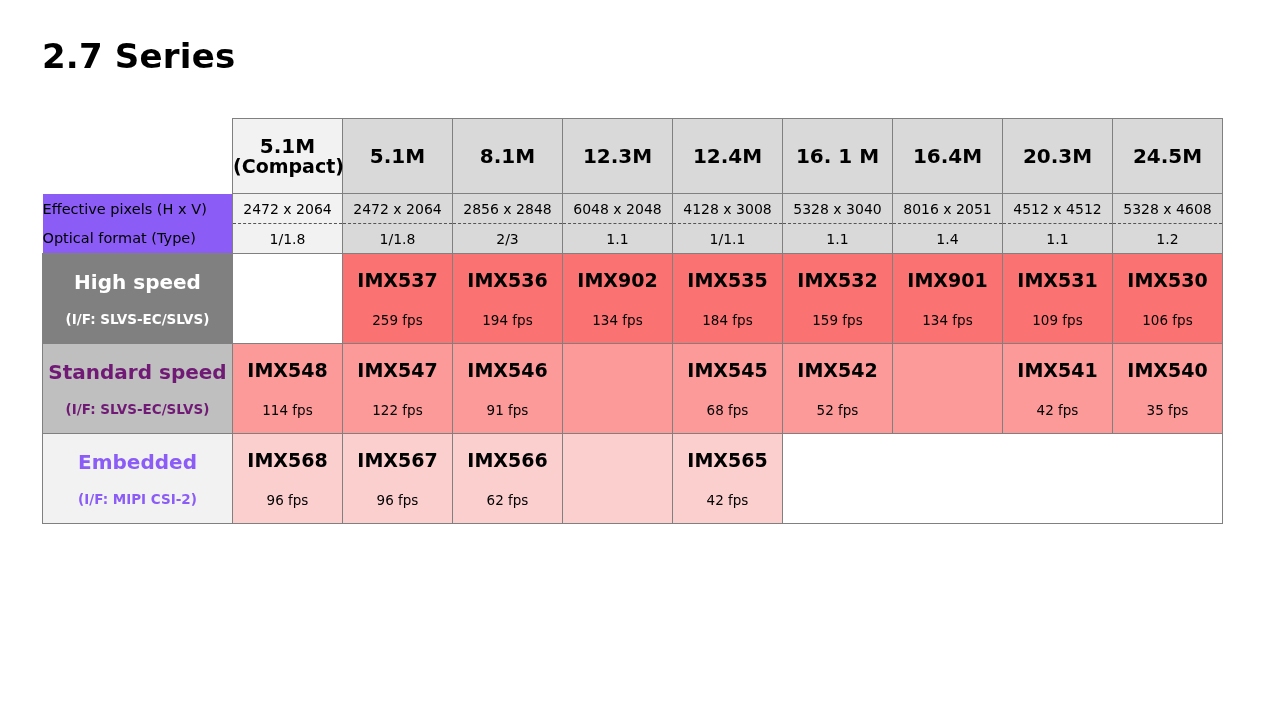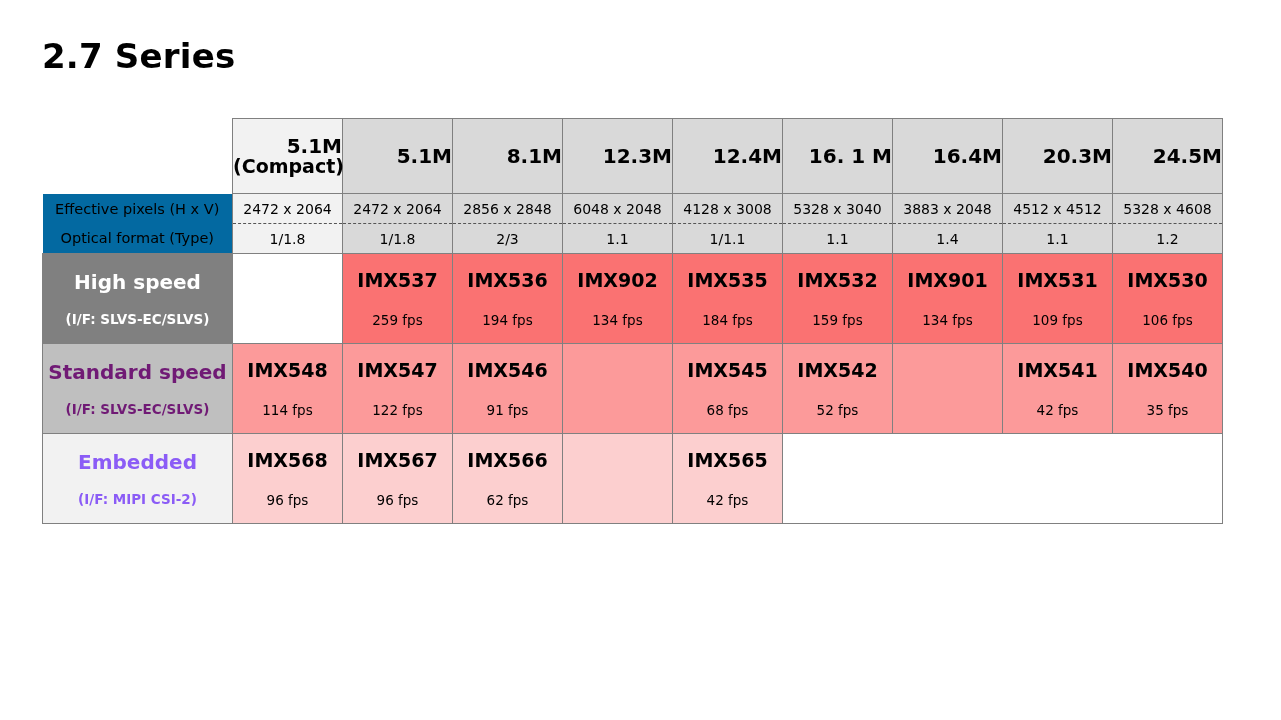--- a/index.html
+++ b/index.html
@@ -49,39 +49,39 @@
   col.c-label { width: 190px; }
   col.c-data  { width: 110px; }
 
   
   .hdr-blank { background: #ffffff; border: none; }
   .hdr-cell {
     background: #d9d9d9;
     border-left: 1px solid #808080;
     border-right: 1px solid #808080;
     border-top: 1px solid #808080;
-    text-align: right;
+    text-align: center;
     font-weight: bold;
     font-size: 20px;
     height: 75px;
     line-height: 1.05;
     padding: 0 2px;
   }
   .hdr-cell.first-col { background: #f2f2f2; }
   .hdr-cell .sub {
     display: block;
     font-size: 19px;
     font-weight: bold;
   }
 
   
   .row-label {
-    background: #0369a1;
+    background: #8b5cf6;
     border: none;
-    text-align: center;
+    text-align: left;
     padding-right: 7px;
     font-size: 14.5px;
     font-weight: normal;
     color: #000000;
     white-space: nowrap;
   }
   .spec-cell {
     background: #d9d9d9;
     border-left: 1px solid #808080;
     border-right: 1px solid #808080;
@@ -188,21 +188,21 @@
         <th class="hdr-cell"><span>24.5M</span></th>
       </tr>
       <tr class="spec-row spec-row-first">
         <td class="row-label">Effective pixels (H x V)</td>
         <td class="spec-cell first-col">2472 x 2064</td>
         <td class="spec-cell">2472 x 2064</td>
         <td class="spec-cell">2856 x 2848</td>
         <td class="spec-cell">6048 x 2048</td>
         <td class="spec-cell">4128 x 3008</td>
         <td class="spec-cell">5328 x 3040</td>
-        <td class="spec-cell">3883 x 2048</td>
+        <td class="spec-cell">8016 x 2051</td>
         <td class="spec-cell">4512 x 4512</td>
         <td class="spec-cell">5328 x 4608</td>
       </tr>
       <tr class="spec-row">
         <td class="row-label">Optical format (Type)</td>
         <td class="spec-cell first-col">1/1.8</td>
         <td class="spec-cell">1/1.8</td>
         <td class="spec-cell">2/3</td>
         <td class="spec-cell">1.1</td>
         <td class="spec-cell">1/1.1</td>

